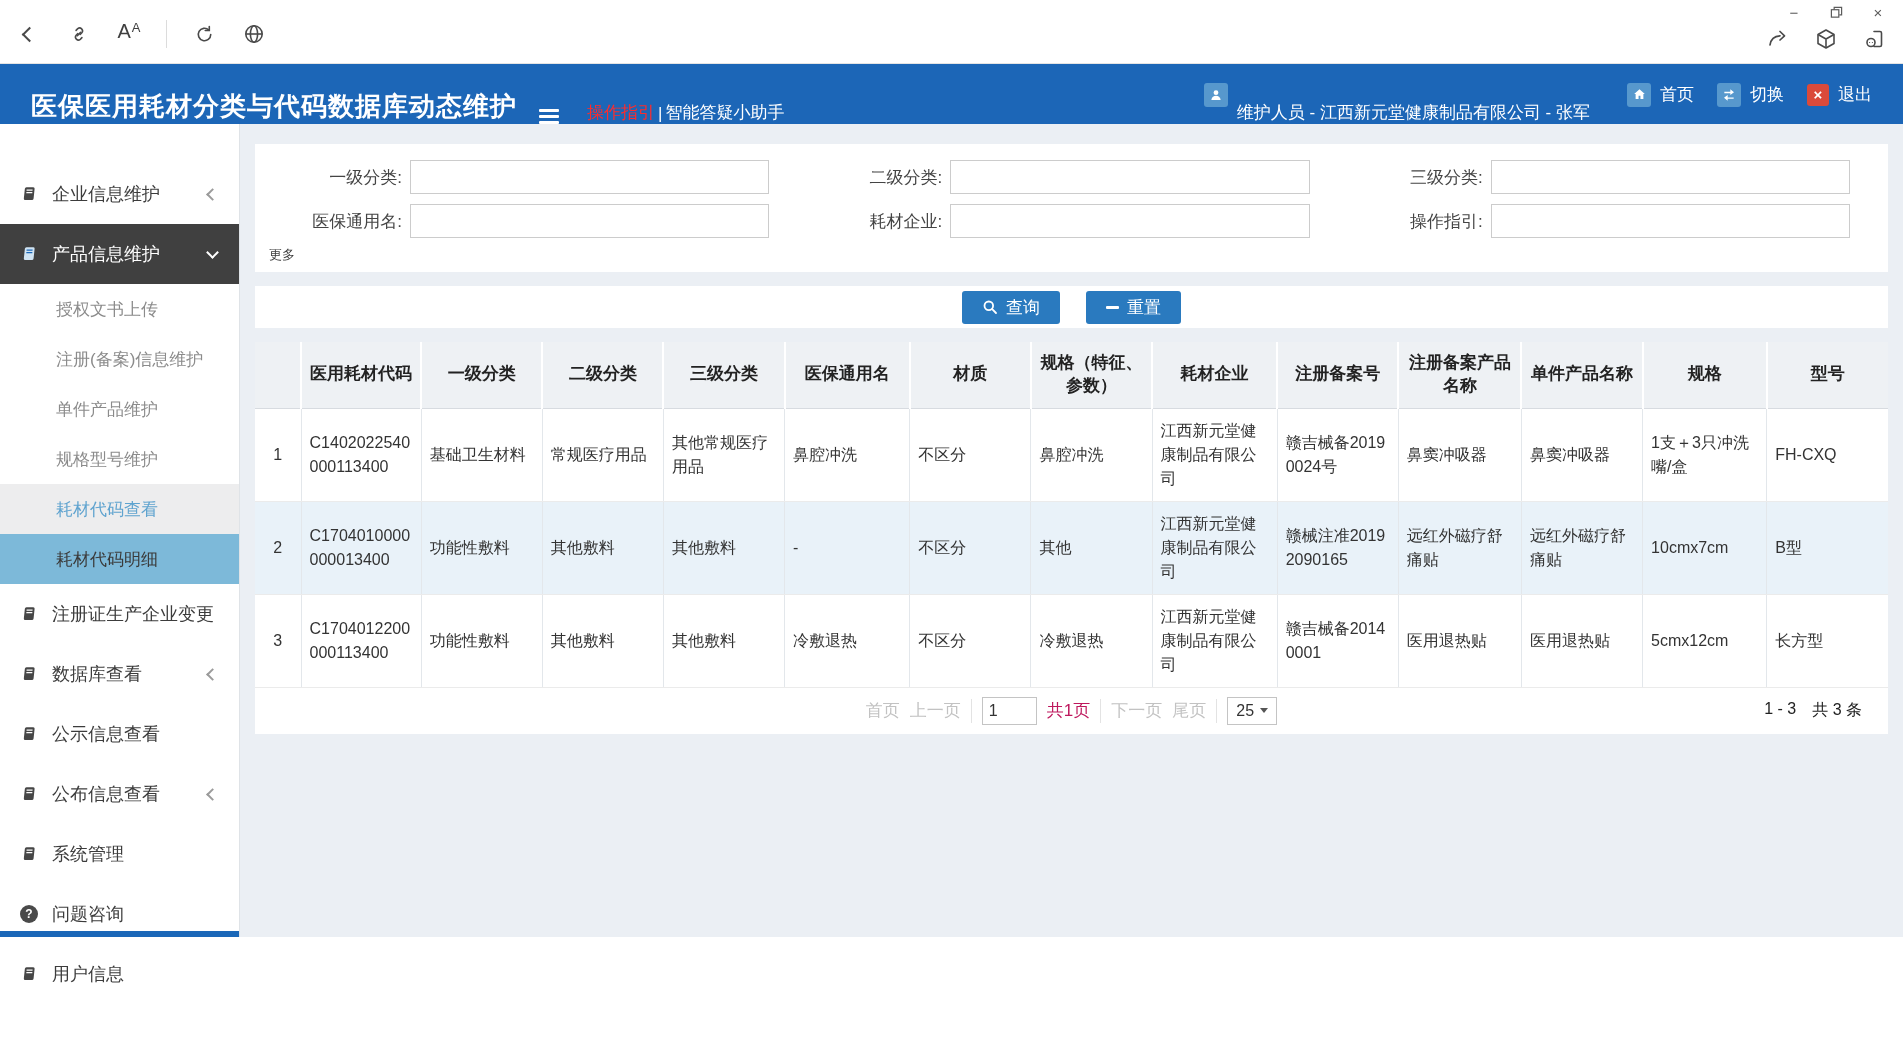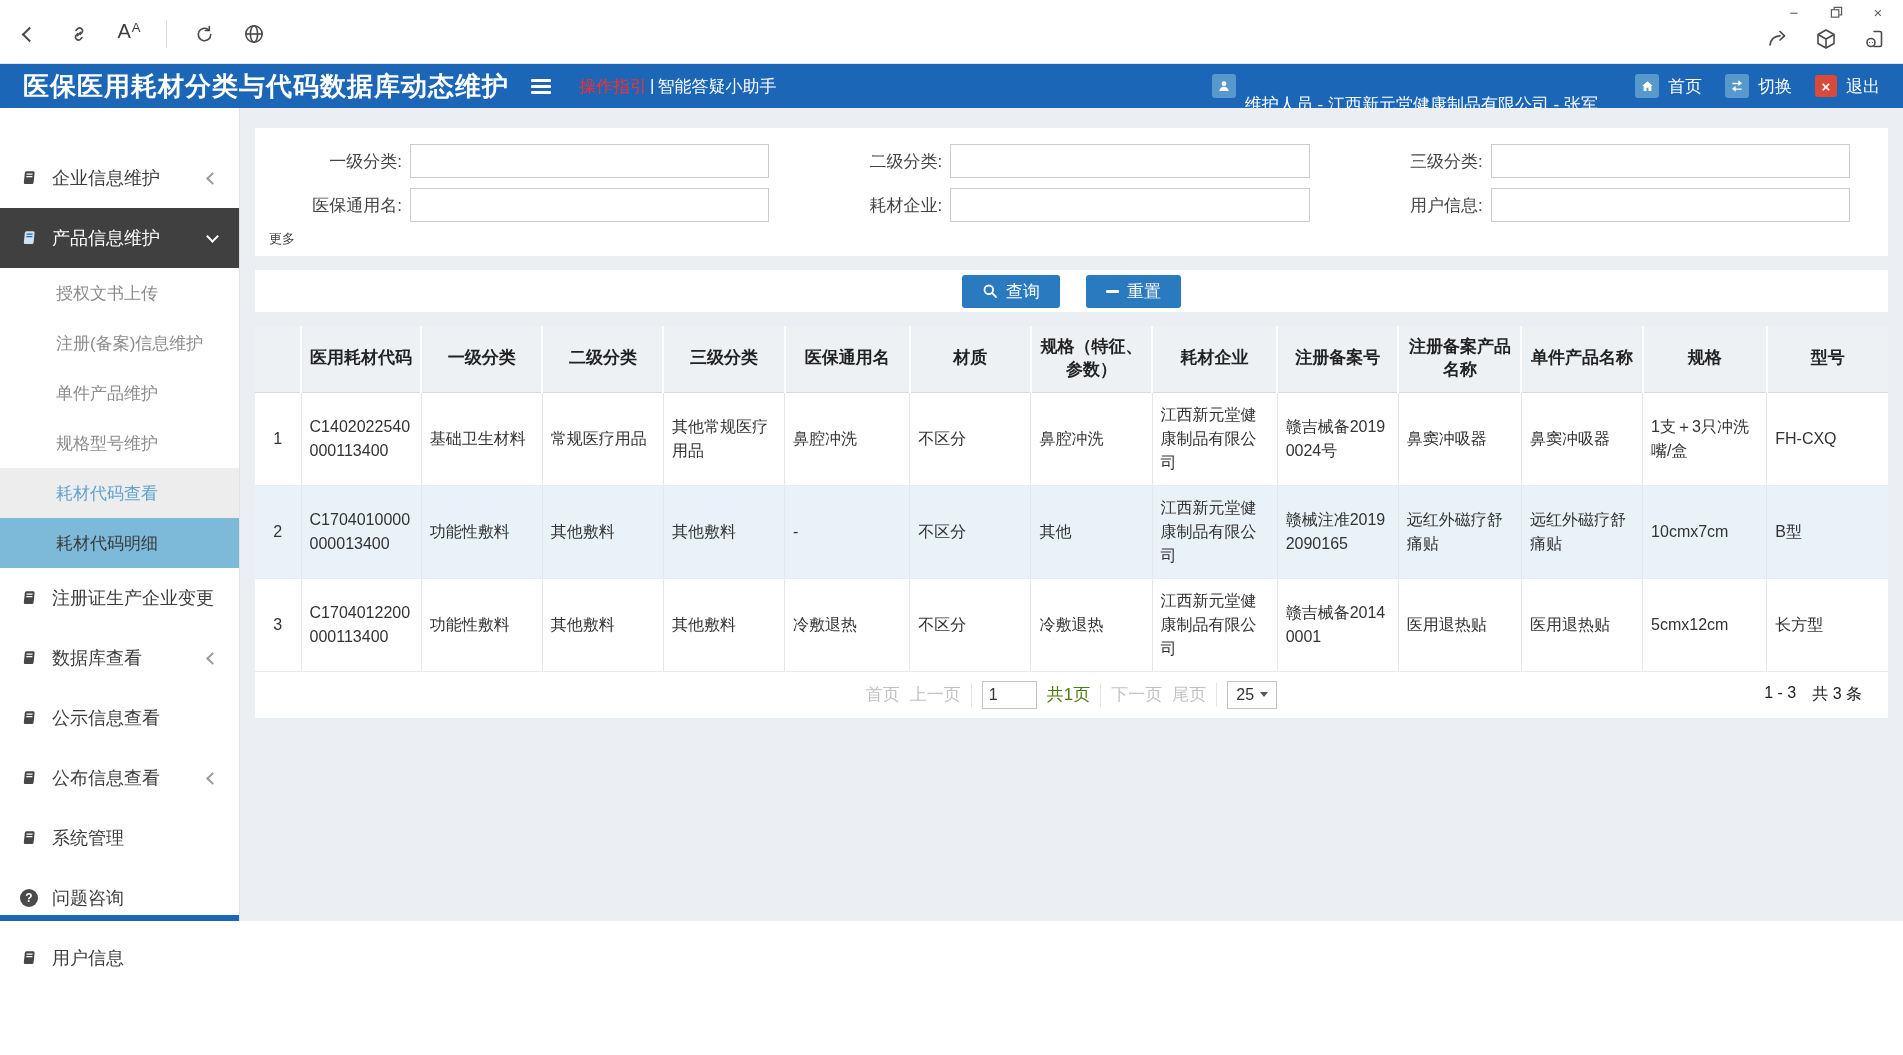--- a/index.html
+++ b/index.html
@@ -13,21 +13,21 @@
   .back-chev { width:11px; height:11px; border-left:2px solid #4a4a4a; border-bottom:2px solid #4a4a4a; transform:rotate(45deg); }
   .font-ic { font-weight:400; color:#3f3f3f; display:flex; align-items:flex-start; }
   .font-ic .big { font-size:20px; line-height:20px; }
   .font-ic .small { font-size:13px; line-height:13px; margin-left:1px; }
   .tb-sep { width:1px; height:28px; background:#dcdcdc; }
   .win-controls { position:absolute; top:0; right:8px; display:flex; align-items:center; gap:8px; color:#5c5c5c; }
   .win-btn { width:34px; height:24px; display:flex; align-items:center; justify-content:center; font-size:15px; cursor:pointer; }
   .tb-right { position:absolute; right:16px; top:26px; display:flex; align-items:center; gap:22px; color:#4a4a4a; }
 
   
-  .appbar { height:44px; background:#1c66b7; display:flex; align-items:center; padding:0 23px; color:#fff; }
+  .appbar { height:60px; background:#1c66b7; display:flex; align-items:flex-end; padding:0 31px; color:#fff; }
   .app-title { font-size:26px; font-weight:700; letter-spacing:1px; white-space:nowrap; }
   .hamburger { width:20px; height:15px; margin-left:22px; display:flex; flex-direction:column; justify-content:space-between; cursor:pointer; flex:0 0 auto; }
   .hamburger i { display:block; height:3px; background:#fff; border-radius:1px; }
   .guide { color:#fe2c2c; font-size:17px; margin-left:28px; cursor:pointer; white-space:nowrap; }
   .pipe { font-size:17px; margin:0 3px; color:#fff; }
   .assistant { font-size:17px; cursor:pointer; white-space:nowrap; }
   .app-right { margin-left:auto; display:flex; align-items:center; gap:9px; font-size:17px; white-space:nowrap; }
   .chip { width:24px; height:24px; border-radius:3px; background:#5798cd; display:flex; align-items:center; justify-content:center; flex:0 0 auto; cursor:pointer; }
   .chip.red { width:22px; height:22px; background:#da4a3a; color:#fff; font-weight:700; font-size:15px; }
   .app-right .lbl { cursor:pointer; }
@@ -70,21 +70,21 @@
   thead th:first-child { border-left:none; }
   tbody td { font-size:16px; color:#333; padding:10px 8px; border-left:1px solid #e3e7eb; border-bottom:1px solid #ebebeb; vertical-align:middle; line-height:1.5; word-break:break-all; background-clip:padding-box; }
   tbody tr td:first-child { border-left:none; text-align:center; }
   tr.striped td { background-color:#e9f2f9; }
 
   
   .pager { height:46px; display:flex; align-items:center; justify-content:center; gap:10px; position:relative; font-size:17px; color:#c2c2c2; }
   .pg-link { color:#c2c2c2; cursor:default; }
   .pg-sep { width:1px; height:24px; background:#e3e3e3; }
   .page-input { width:55px; height:28px; border:1px solid #c4c4c4; font-size:16px; padding:0 6px; color:#333; }
-  .total-pages { color:#4d7c0f; }
+  .total-pages { color:#be185d; }
   .size-select { width:50px; height:28px; border:1px solid #c4c4c4; display:flex; align-items:center; justify-content:center; gap:6px; color:#333; font-size:16px; background:#fff; cursor:pointer; }
   .caret { width:0; height:0; border-left:4px solid transparent; border-right:4px solid transparent; border-top:5px solid #555; }
   .pager-right { position:absolute; right:26px; color:#222; font-size:16px; display:flex; gap:16px; }
 
   svg { display:block; }
 </style>
 </head>
 <body>
 
 <div class="titlebar">
@@ -334,21 +334,21 @@
         </div>
         <div class="field">
           <label>医保通用名:</label>
           <input value="" style="">
         </div>
         <div class="field">
           <label>耗材企业:</label>
           <input value="" style="">
         </div>
         <div class="field">
-          <label>用户信息:</label>
+          <label>操作指引:</label>
           <input value="" style="">
         </div>
       </div>
       <span class="more-link">更多</span>
     </section>
 
     <section class="actions">
       <button class="btn">
         <svg width="16" height="16" viewBox="0 0 16 16" fill="none" stroke="#fff" stroke-width="1.8" stroke-linecap="round">
           <circle cx="6.8" cy="6.8" r="4.3"></circle>

